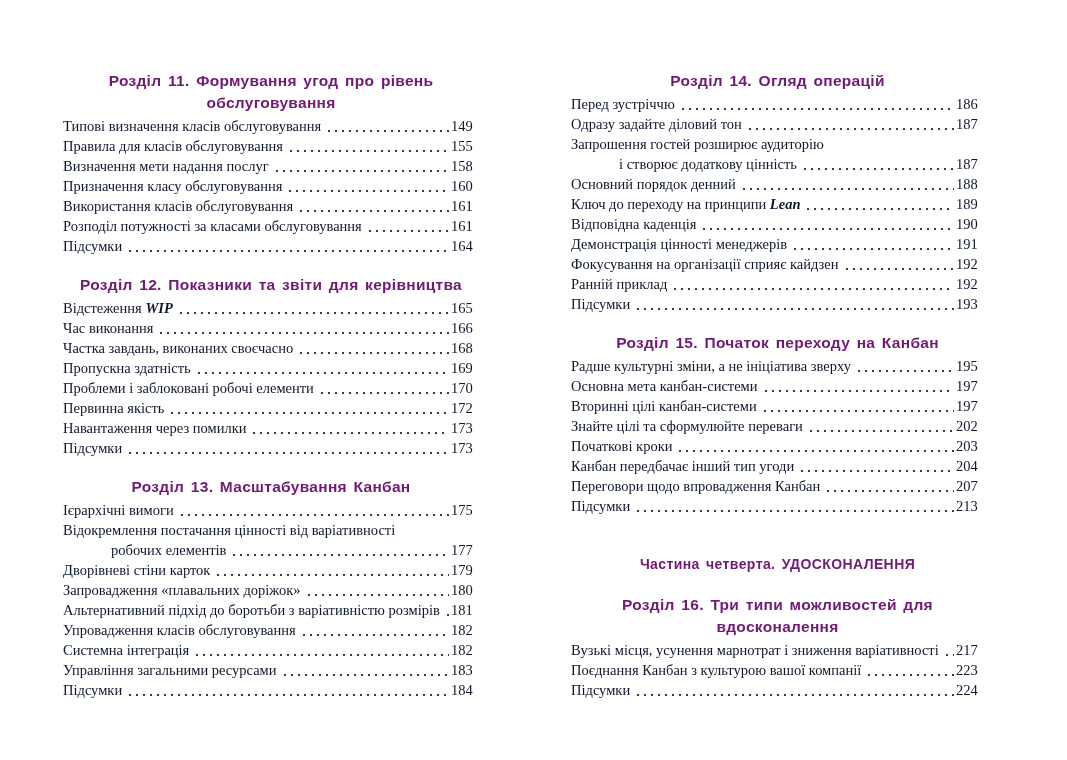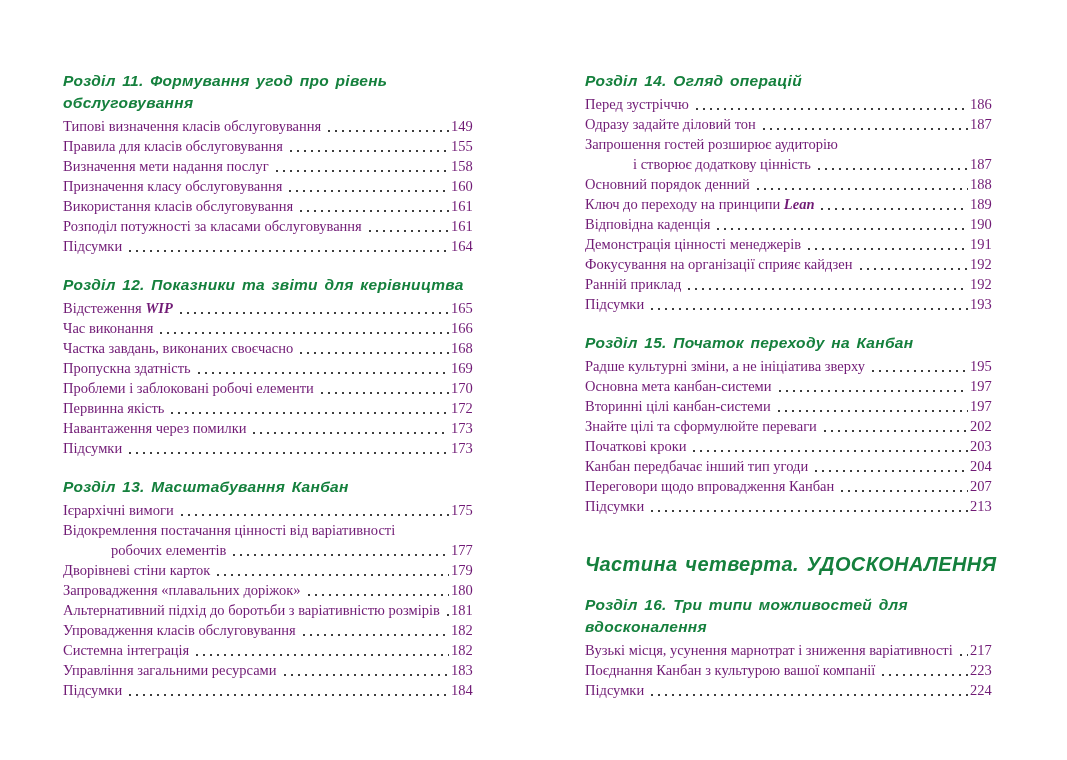--- a/index.html
+++ b/index.html
@@ -18,51 +18,50 @@
     position: absolute;
     inset: 0;
   }
   .page {
     position: absolute;
     top: 0;
     box-sizing: border-box;
     padding-top: 70px;
   }
   .page.left  { left: 63px;  width: 416px; }
-  .page.right { left: 585px; width: 413px; }
+  .page.right { left: 571px; width: 413px; }
 
   h2 {
     margin: 0;
-    text-align: left;
+    text-align: center;
     font-family: "Liberation Sans", "DejaVu Sans", sans-serif;
-    color: #15803d;
-    font-style: italic;
+    color: #701a75;
   }
   h2.chapter {
     font-size: 15.5px;
     font-weight: 600;
     letter-spacing: 0.3px;
     word-spacing: 2px;
     line-height: 22px;
     margin: 18px 0 2px 0;
   }
   h2.part {
-    font-size: 20px;
+    font-size: 14px;
     font-weight: 800;
     letter-spacing: 0.4px;
     word-spacing: 2px;
     line-height: 24px;
     margin: 36px 0 0 0;
   }
   .page > .section:first-child > h2 { margin-top: 0; }
 
   .entries {
     font-family: "Liberation Serif", "DejaVu Serif", serif;
     font-size: 14.5px;
-    color: #701a75;
+    color: #0f172a;
   }
   .entry { line-height: 20px; }
   .entry .line {
     display: flex;
     align-items: baseline;
   }
   .entry .t { white-space: nowrap; }
   .entry .t.italic { }
   .entry .t .run-italic { font-style: italic; font-weight: bold; }
   .entry .indent { padding-left: 48px; }

